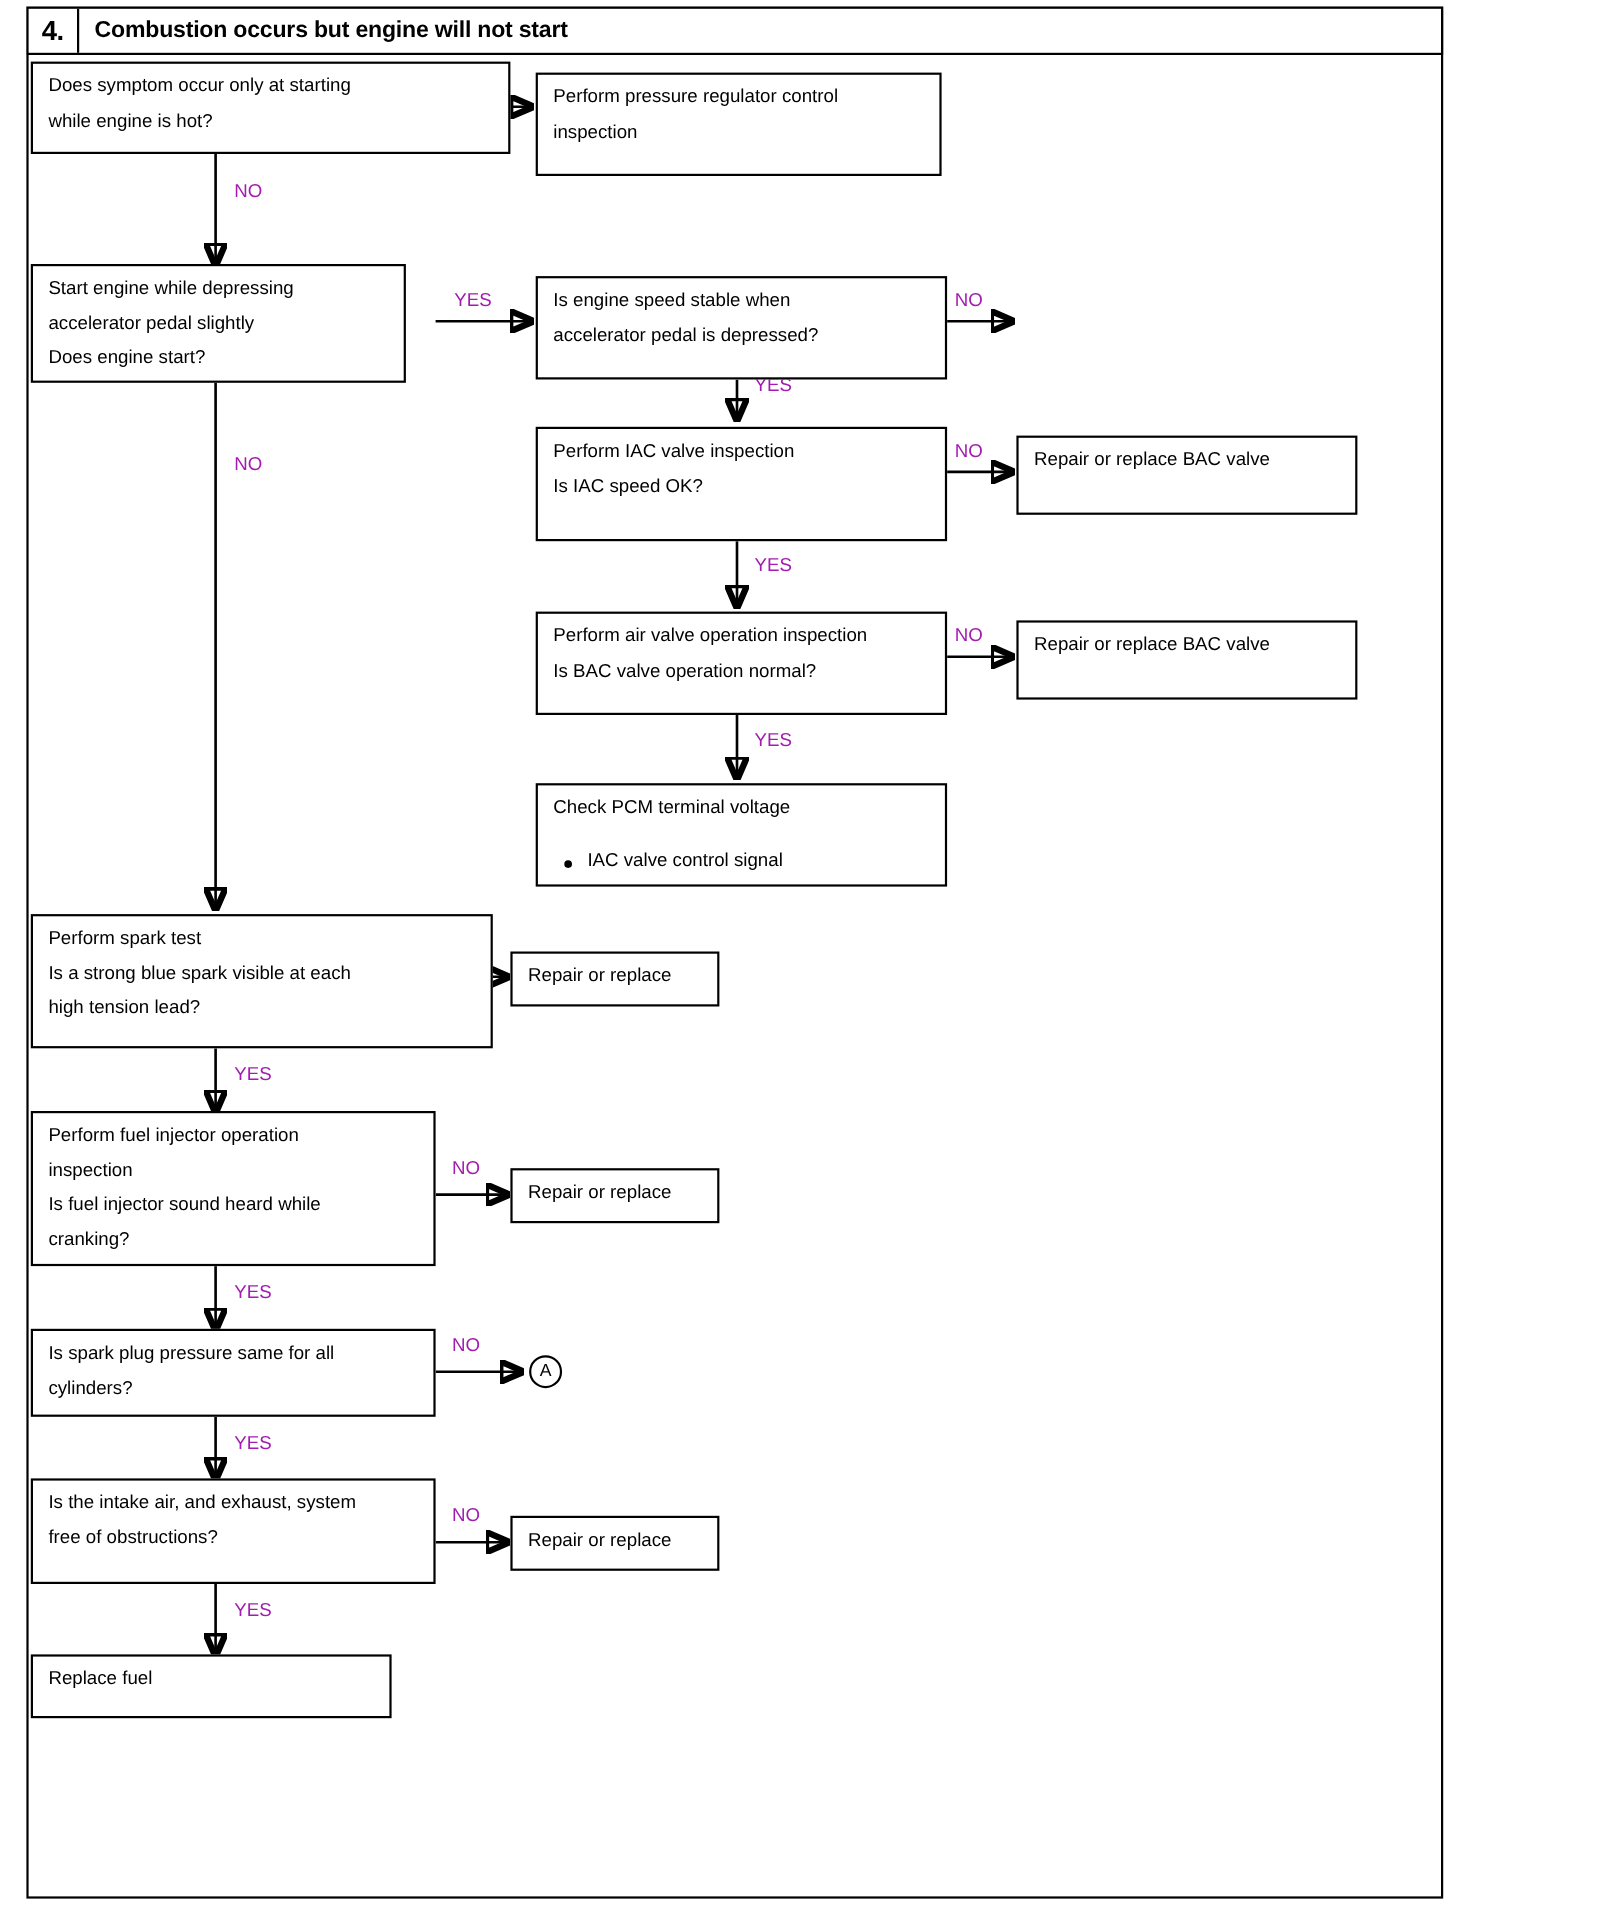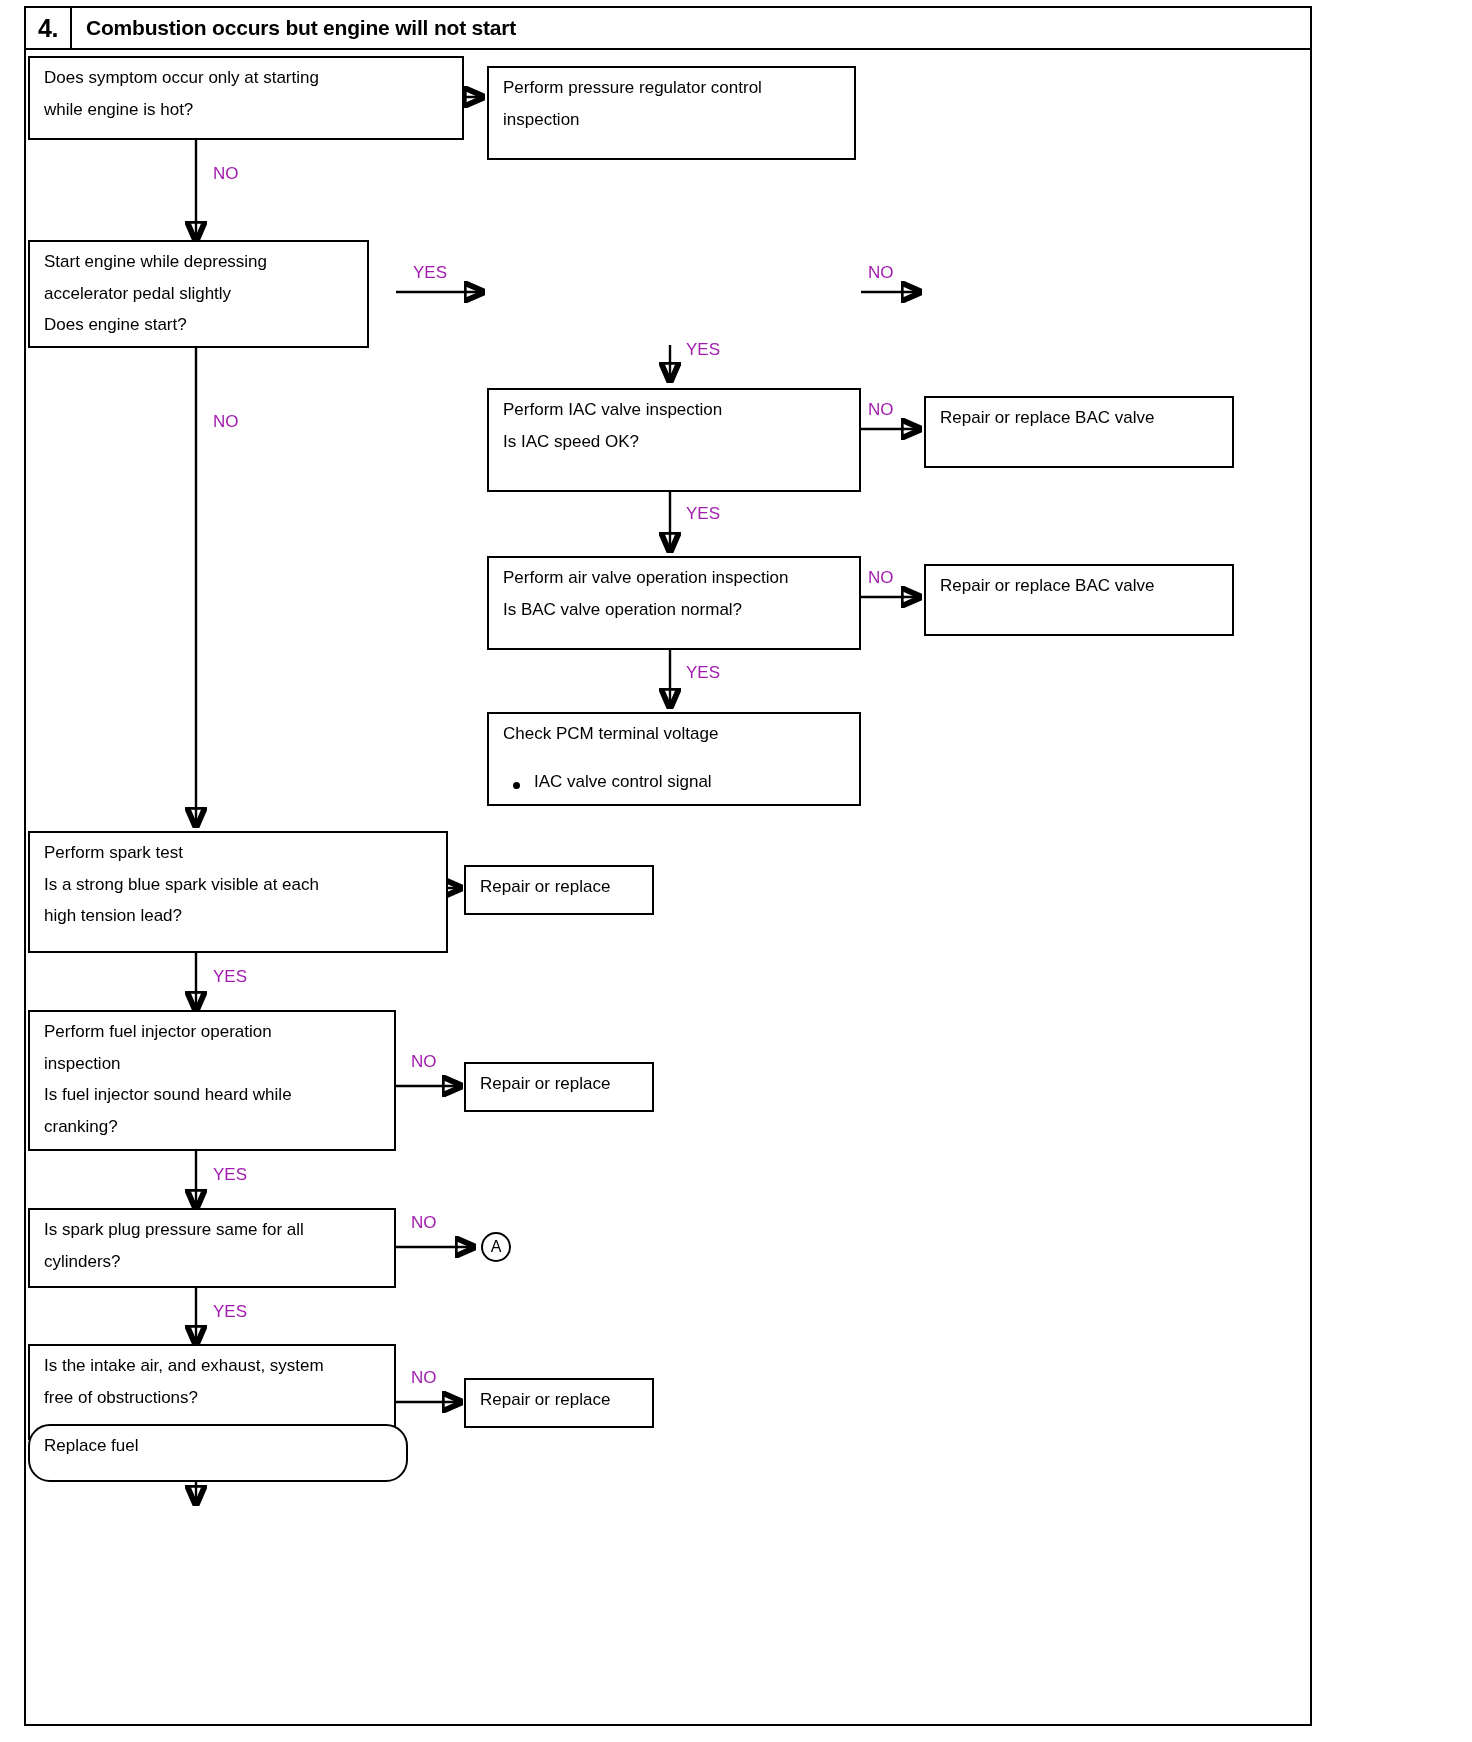--- a/index.html
+++ b/index.html
@@ -234,20 +234,24 @@
     <p>Perform pressure regulator control</p>
     <p class="tight">inspection</p>
   </div>
 
   <div class="fbox" style="left:28px; top:240px; width:341px; height:108px;">
     <p>Start engine while depressing</p>
     <p class="tight">accelerator pedal slightly</p>
     <p>Does engine start?</p>
   </div>
 
+  <div class="fbox" style="left:487px; top:251px; width:374px; height:94px;">
+    <p>Is engine speed stable when</p>
+    <p class="tight">accelerator pedal is depressed?</p>
+  </div>
 
 
   <div class="fbox" style="left:487px; top:388px; width:374px; height:104px;">
     <p>Perform IAC valve inspection</p>
     <p>Is IAC speed OK?</p>
   </div>
 
   <div class="fbox" style="left:924px; top:396px; width:310px; height:72px;">
     <p>Repair or replace BAC valve</p>
   </div>
@@ -301,17 +305,17 @@
 
   <div class="fbox" style="left:28px; top:1344px; width:368px; height:96px;">
     <p>Is the intake air, and exhaust, system</p>
     <p class="tight">free of obstructions?</p>
   </div>
 
   <div class="fbox" style="left:464px; top:1378px; width:190px; height:50px;">
     <p>Repair or replace</p>
   </div>
 
-  <div class="fbox" style="left:28px; top:1424px; width:380px; height:58px;border-radius:22px;">
+  <div class="fbox" style="left:28px; top:1504px; width:328px; height:58px;">
     <p>Replace fuel</p>
   </div>
 
 </div>
 
 </body></html>

